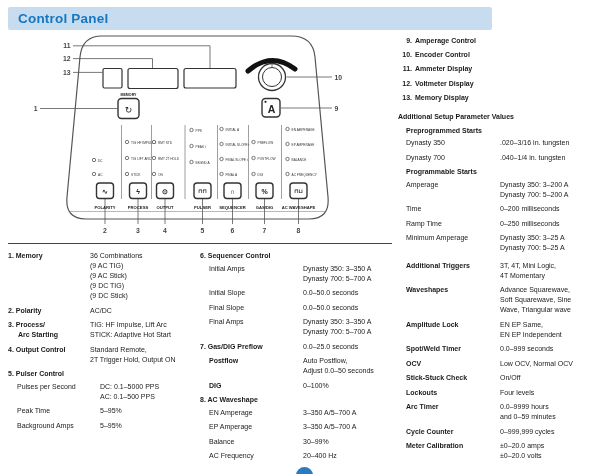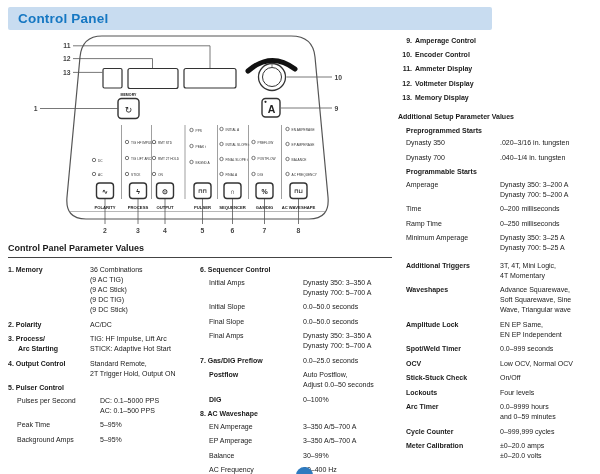--- a/index.html
+++ b/index.html
@@ -314,21 +314,20 @@
     <div class="arow">
       <div class="alab b">Meter Calibration</div>
       <div class="aval">
         <div>±0–20.0 amps</div>
         <div>±0–20.0 volts</div>
       </div>
     </div>
   </div>
 
   <div id="params">
-    <div class="p-title">Control Panel Parameter Values</div>
     <div class="p-rule"></div>
     <div class="pcols">
       <div class="colA">
         <div class="prow">
           <div class="plab">1. Memory</div>
           <div class="pval">
             <div>36 Combinations</div>
             <div>(9 AC TIG)</div>
             <div>(9 AC Stick)</div>
             <div>(9 DC TIG)</div>

